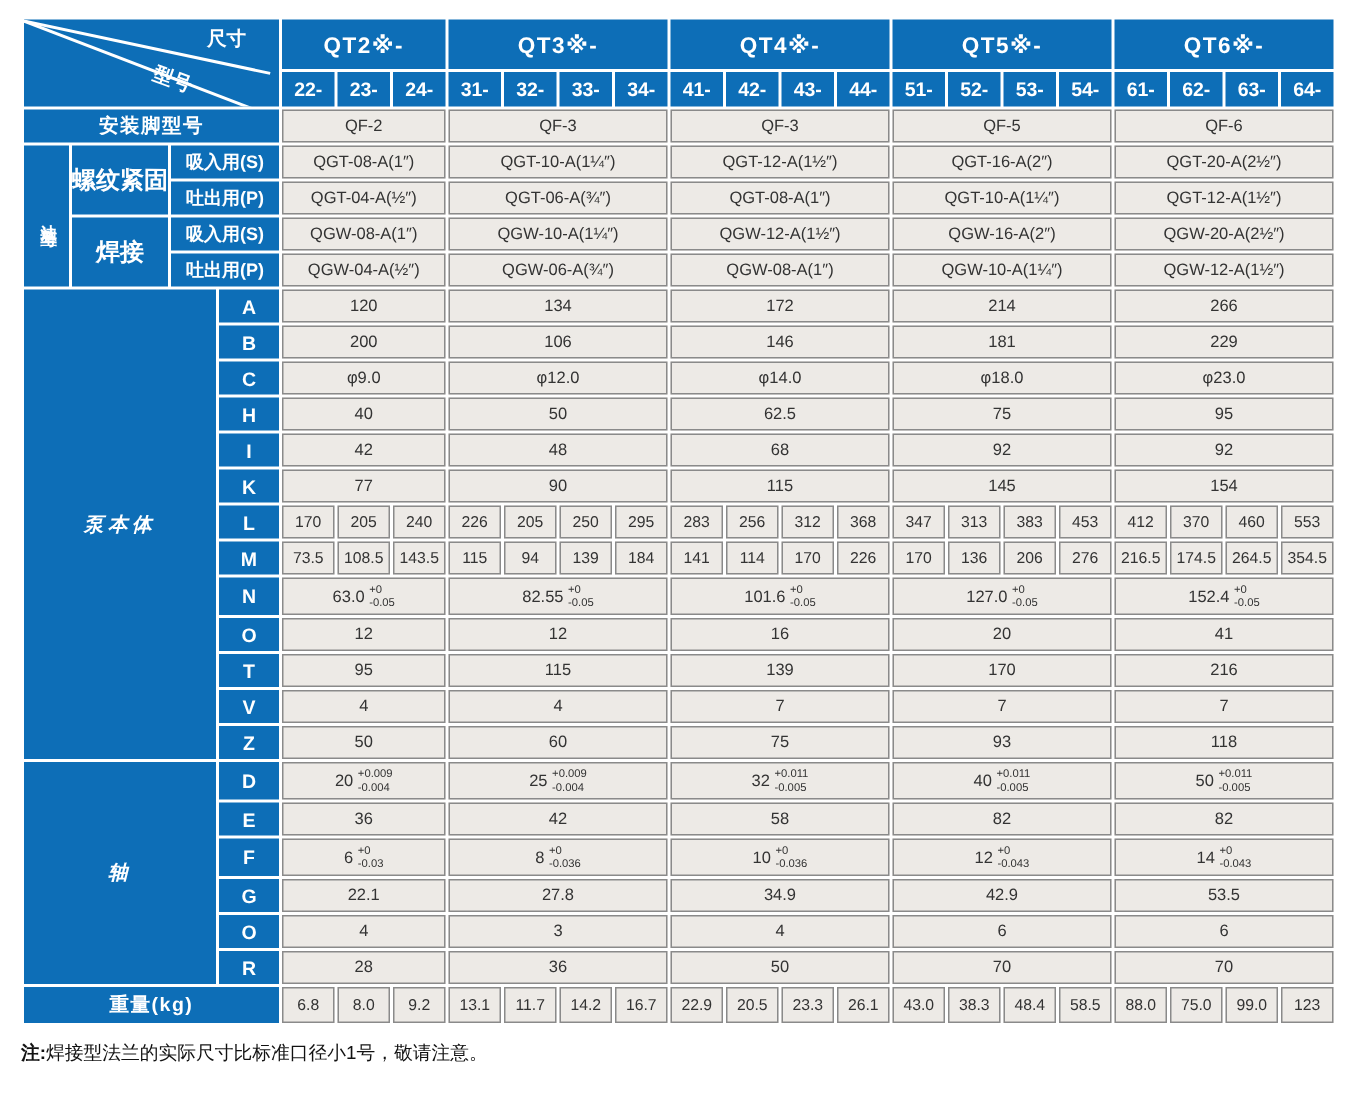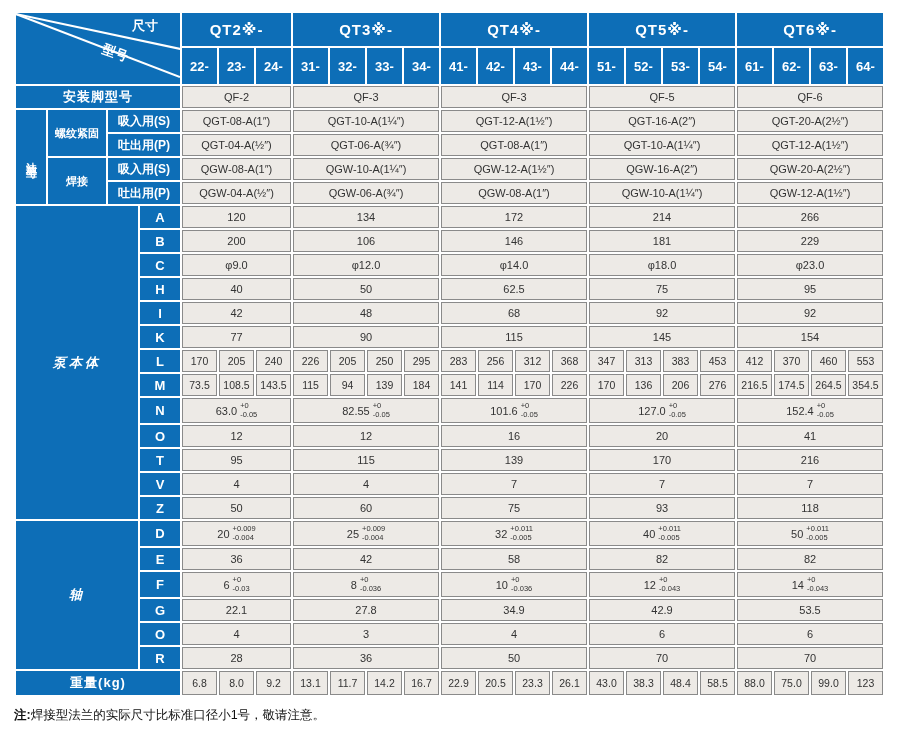--- a/index.html
+++ b/index.html
@@ -14,28 +14,28 @@
     width:900px;height:733px;overflow:hidden;background:#ffffff;
     font-family:"Liberation Sans","DejaVu Sans",sans-serif;
   }
   .wrap{padding:11px 0 0 14px;}
   table{border-collapse:separate;border-spacing:2px;table-layout:fixed;}
   td{padding:0;text-align:center;vertical-align:middle;white-space:nowrap;overflow:hidden;}
   td.blue{background:var(--blue);color:#fff;font-weight:bold;}
   td.data{background:var(--cellbg);border:1px solid var(--cellborder);color:var(--celltext);font-size:11px;font-weight:normal;}
   td.each{font-size:10.5px;}
   tr.r-ghead{height:33px;}
-  tr.r-shead{height:36px;}
+  tr.r-shead{height:23px;}
   tr.r-std{height:22px;}
   tr.r-tol{height:25px;}
   tr.r-weight{height:24px;}
   td.ghead{font-size:15px;letter-spacing:1px;}
   td.shead{font-size:13px;}
   td.rowlabel{font-size:13px;letter-spacing:1px;}
-  td.subglabel{font-size:11px;margin-left:36px;}
+  td.subglabel{font-size:16px;margin-left:36px;}
   td.rowlabel2{font-size:12px;}
   td.vlabel{writing-mode:vertical-lr;text-orientation:upright;font-size:11px;letter-spacing:2px;}
   td.seclabel{font-size:13px;letter-spacing:3px;font-style:italic;}
   td.letter{font-size:13px;}
   td.corner{position:relative;}
   .diag{position:absolute;left:0;top:0;height:1.5px;background:#fff;transform-origin:0 0;}
   .diag1{width:168px;transform:rotate(12deg);}
   .diag2{width:176px;transform:rotate(21deg);}
   .corner-top{position:absolute;top:4px;right:22px;font-size:13px;font-weight:bold;}
   .corner-bot{position:absolute;top:31px;left:86px;font-size:13px;font-weight:bold;transform:rotate(20deg);}

